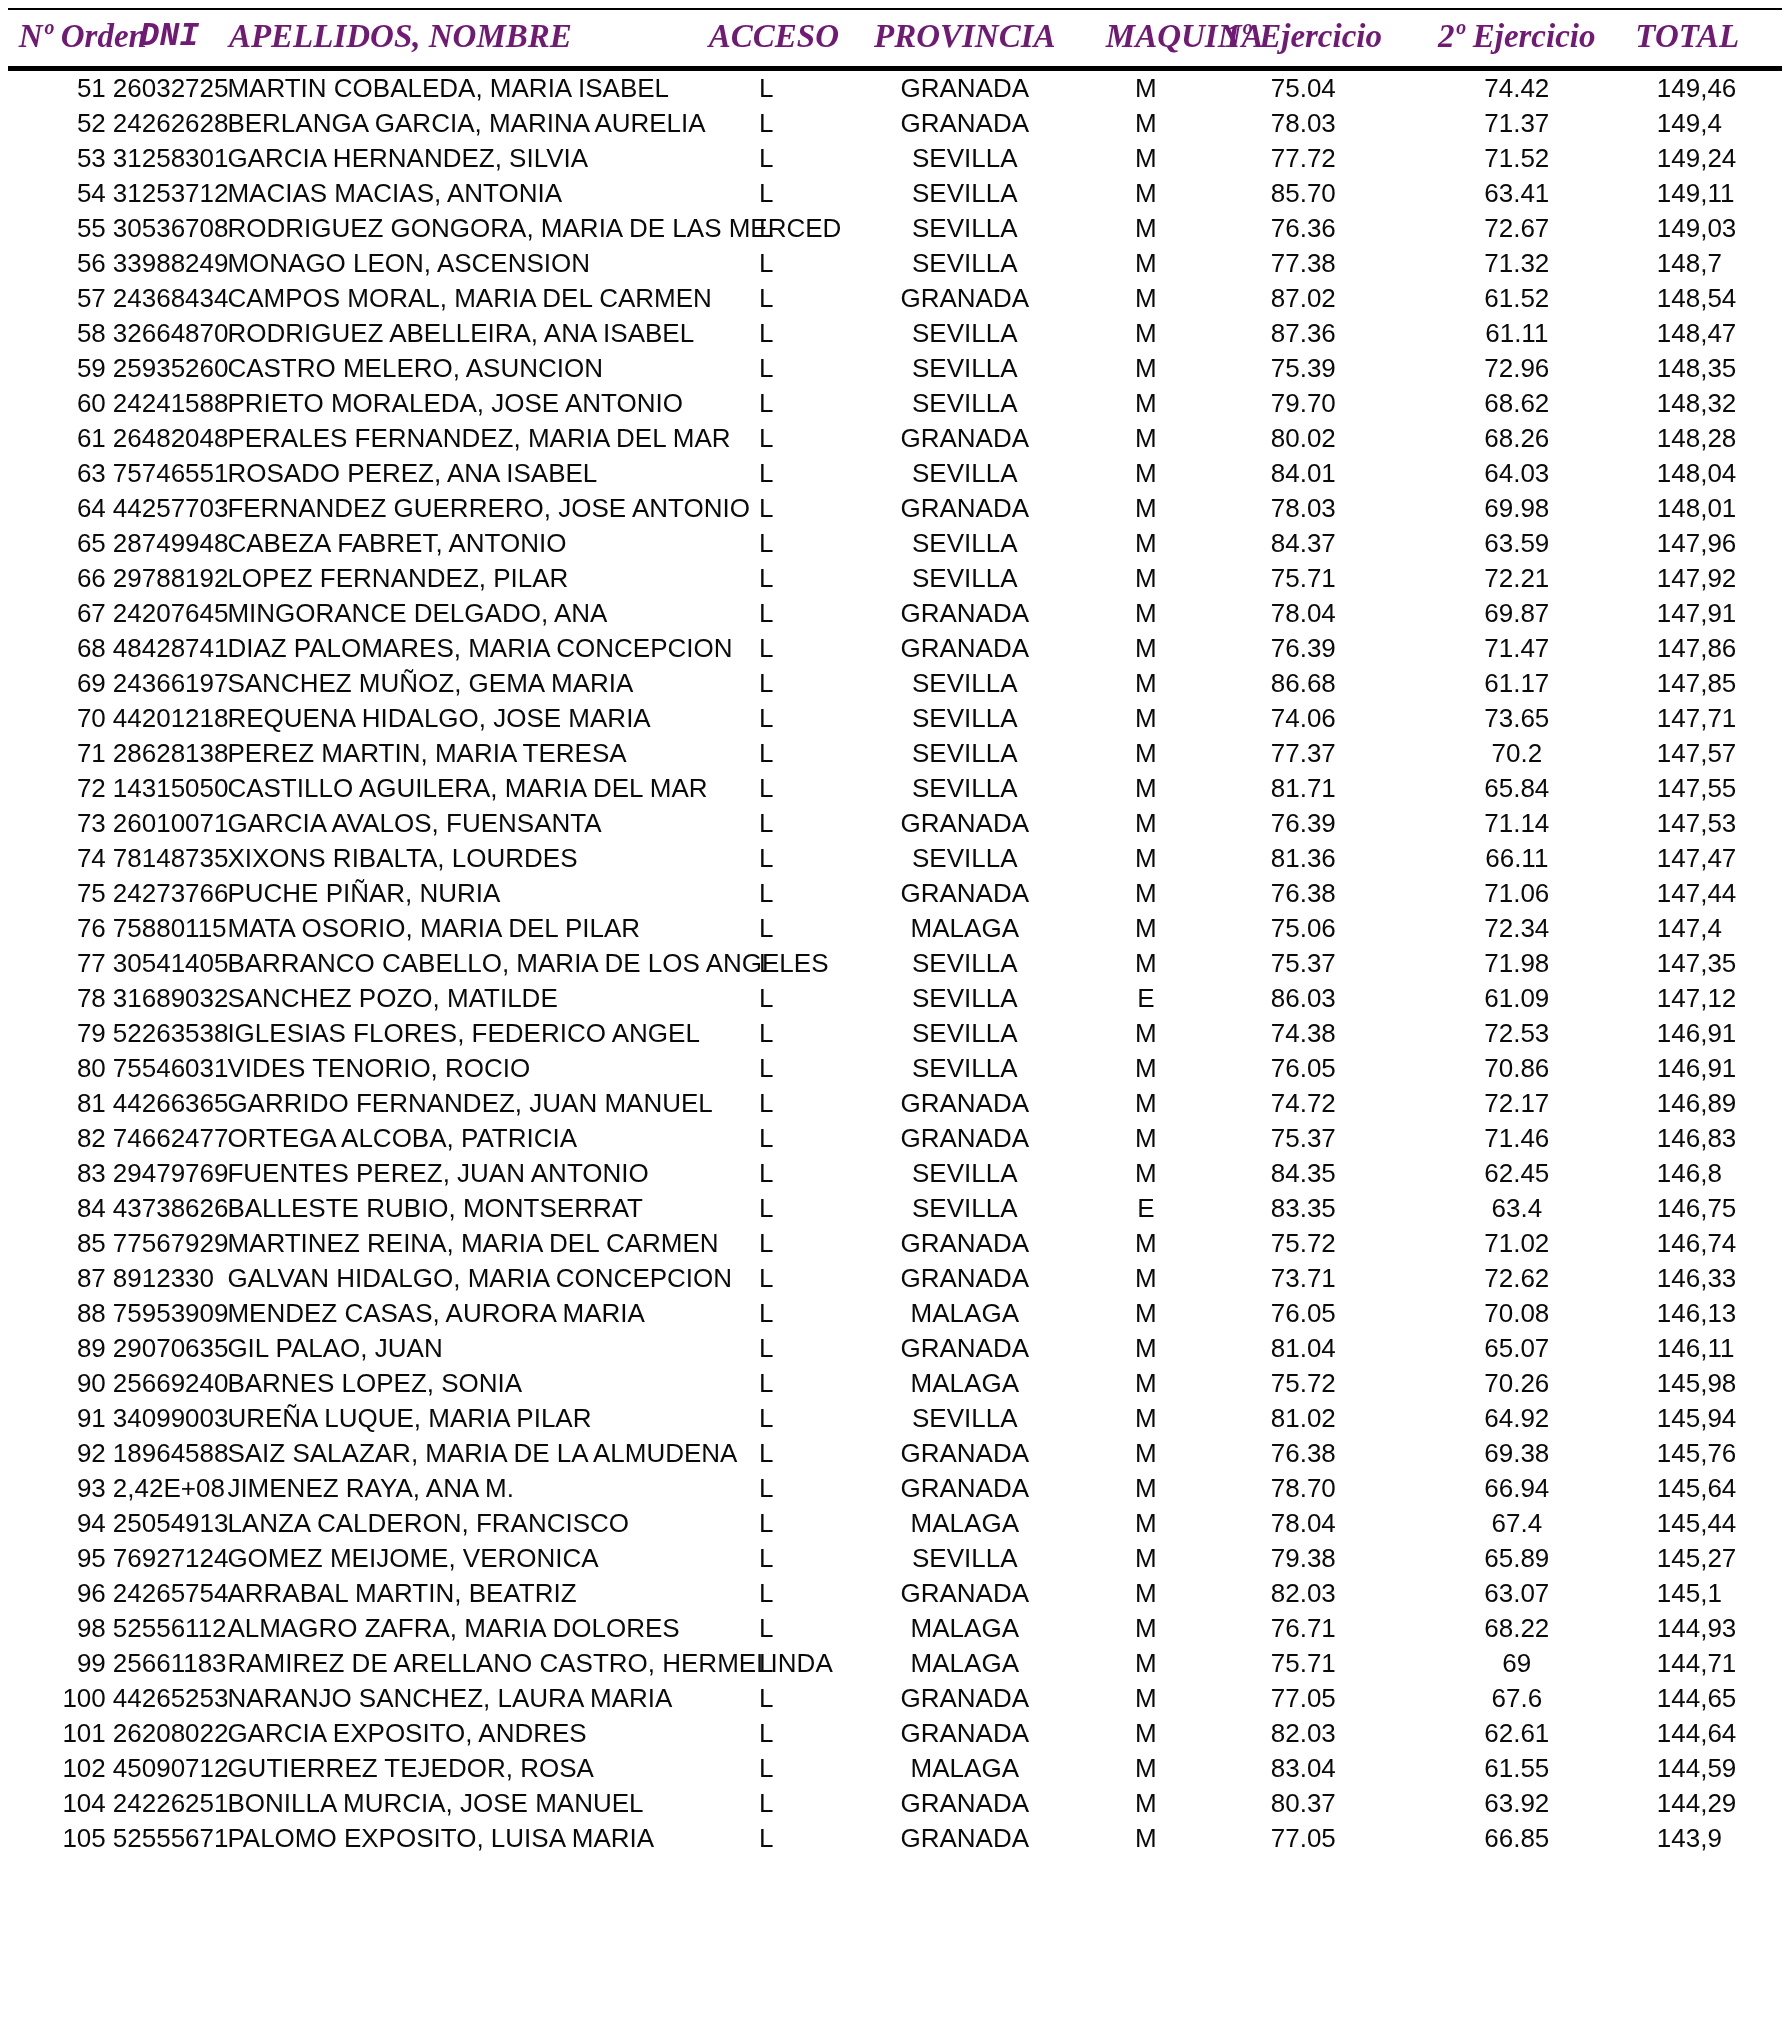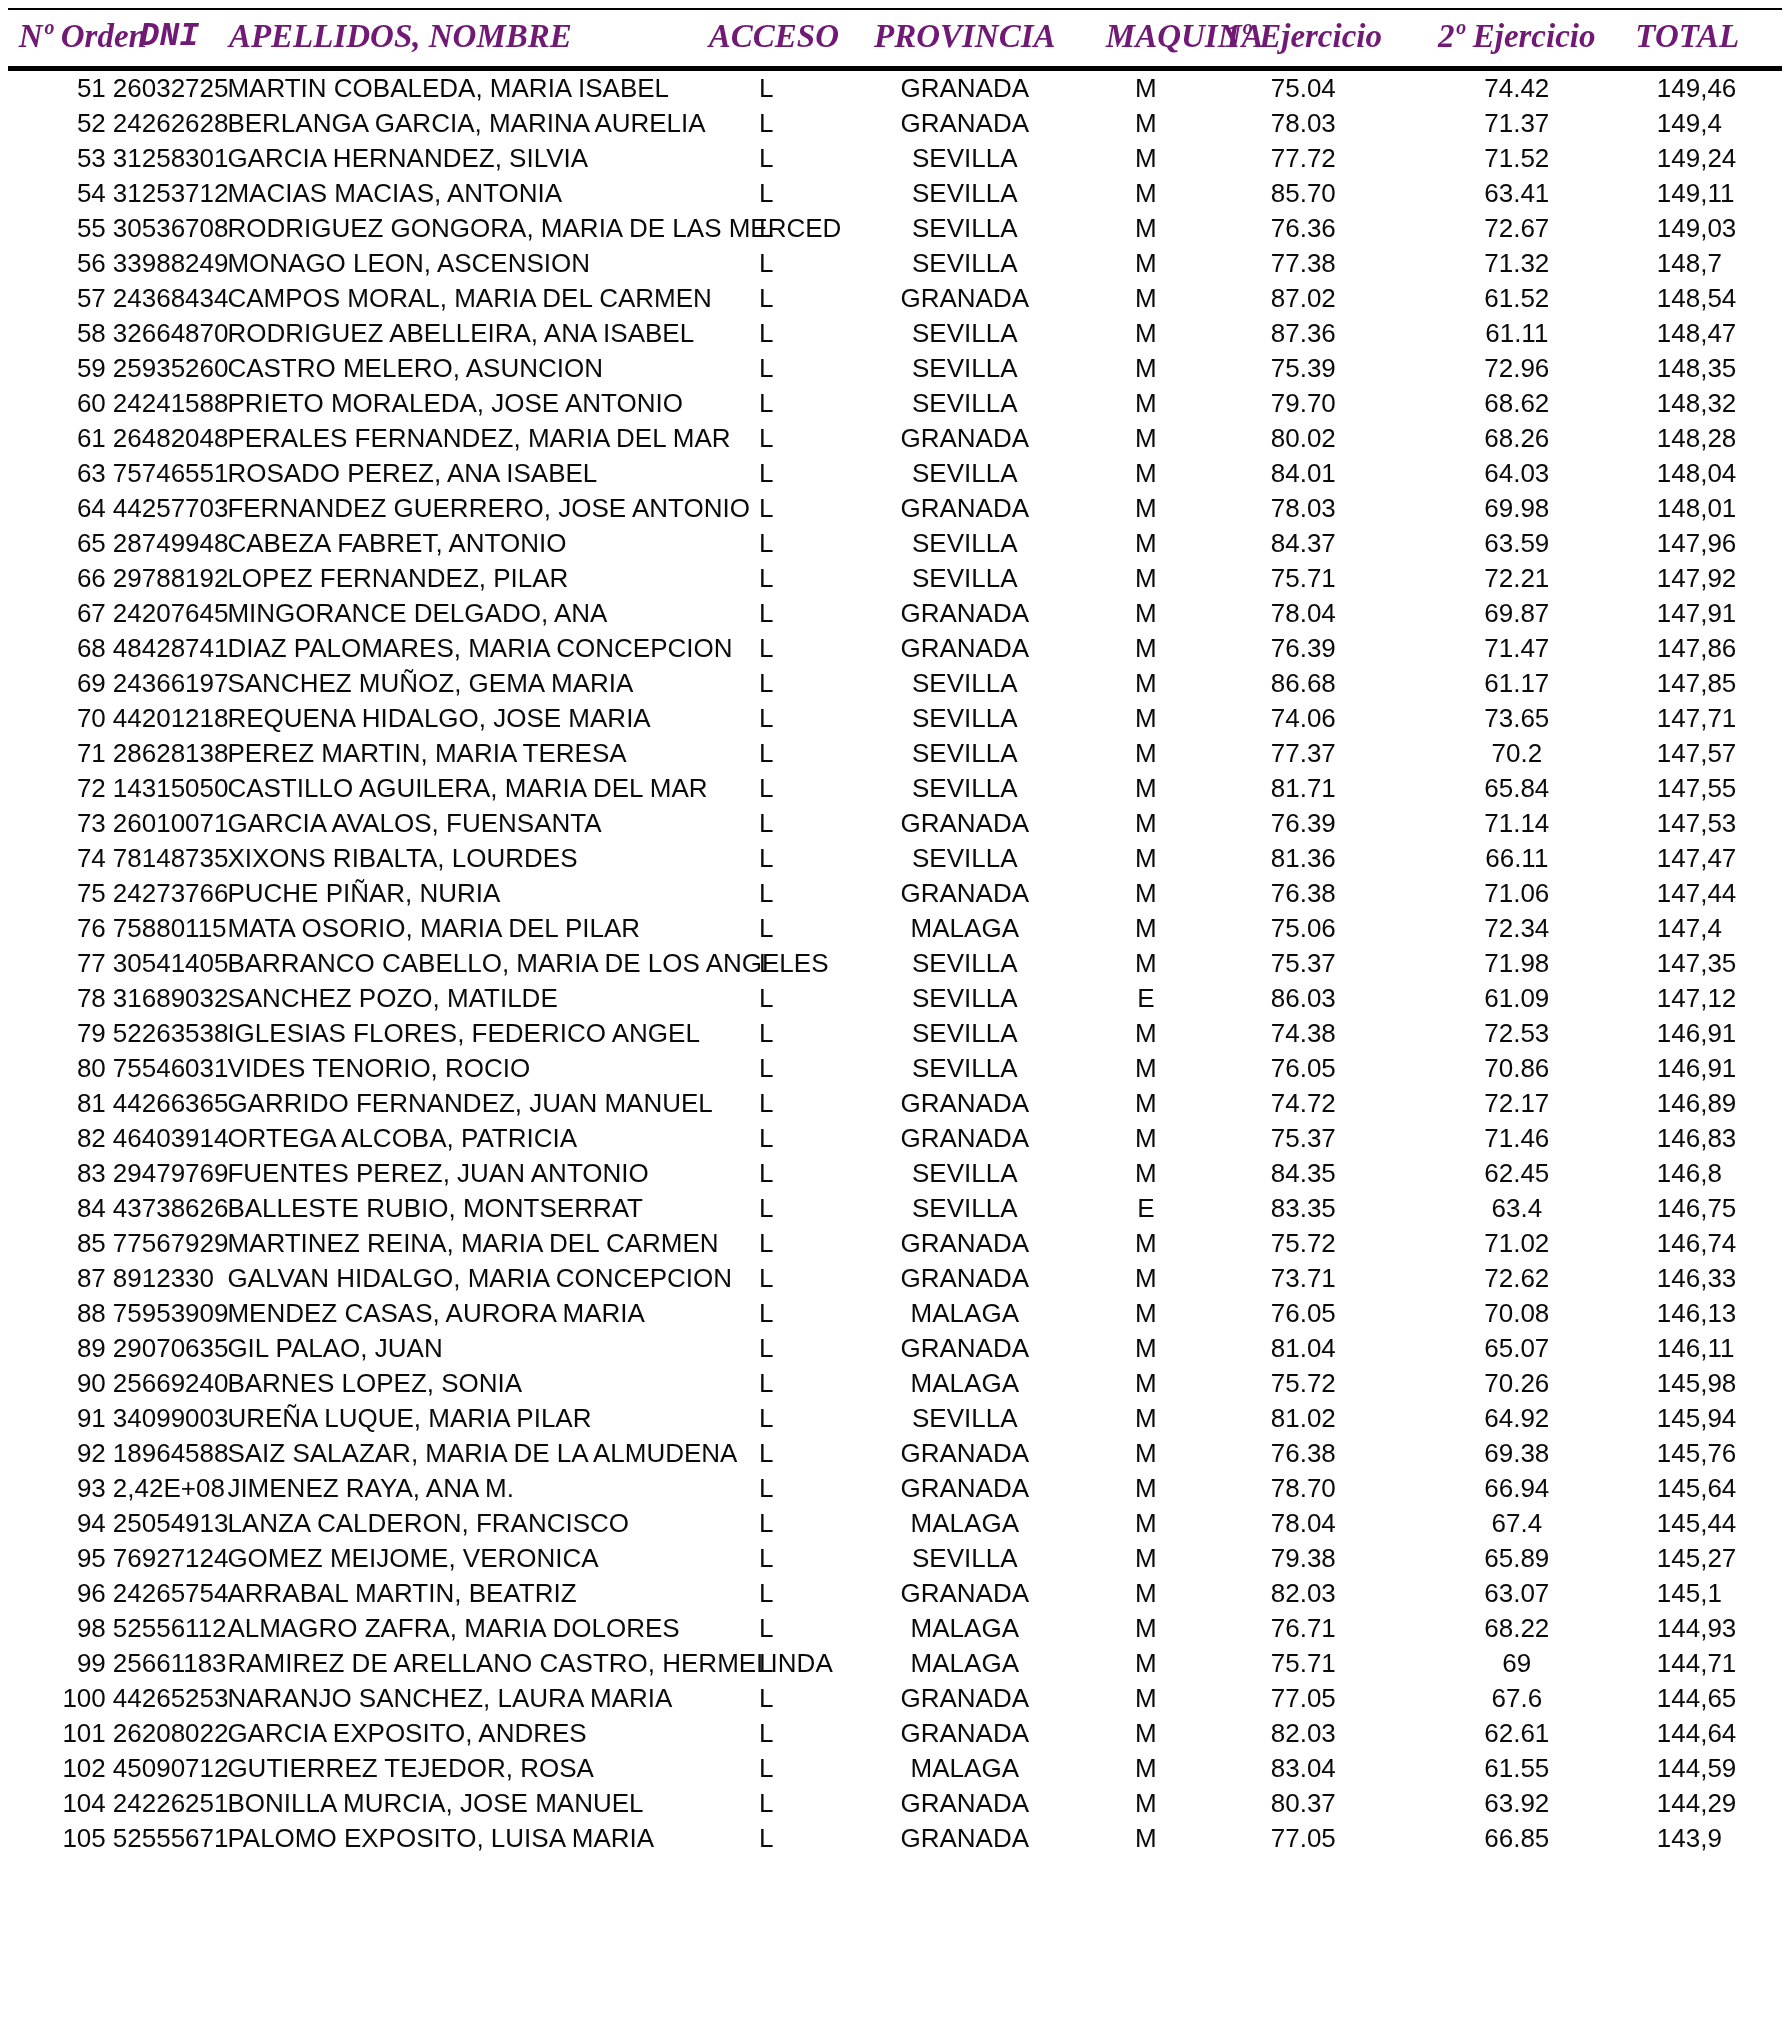--- a/index.html
+++ b/index.html
@@ -423,21 +423,21 @@
           <td class="col2">GARRIDO FERNANDEZ, JUAN MANUEL</td>
           <td class="col3">L</td>
           <td class="col4">GRANADA</td>
           <td class="col5">M</td>
           <td class="col6">74.72</td>
           <td class="col7">72.17</td>
           <td class="col8">146,89</td>
         </tr>
         <tr>
           <td class="col0">82</td>
-          <td class="col1">46403914</td>
+          <td class="col1">74662477</td>
           <td class="col2">ORTEGA ALCOBA, PATRICIA</td>
           <td class="col3">L</td>
           <td class="col4">GRANADA</td>
           <td class="col5">M</td>
           <td class="col6">75.37</td>
           <td class="col7">71.46</td>
           <td class="col8">146,83</td>
         </tr>
         <tr>
           <td class="col0">83</td>

